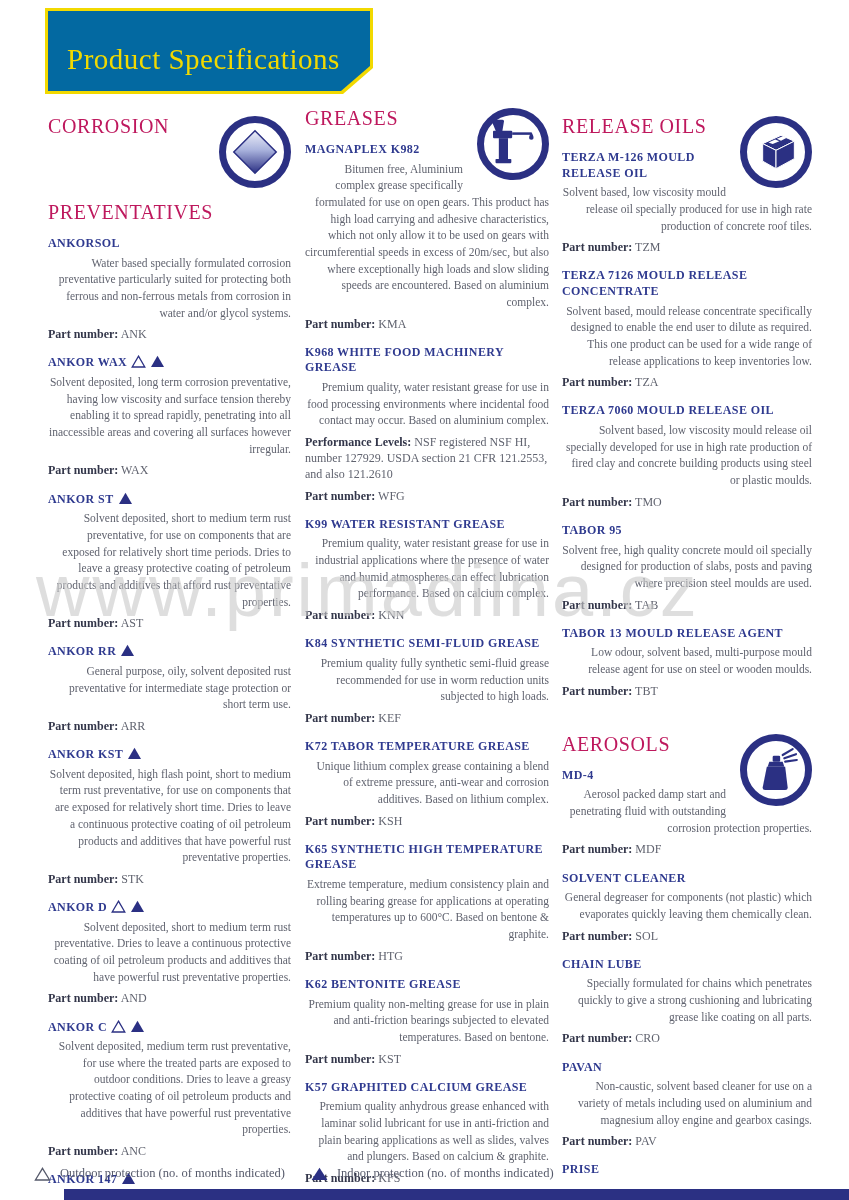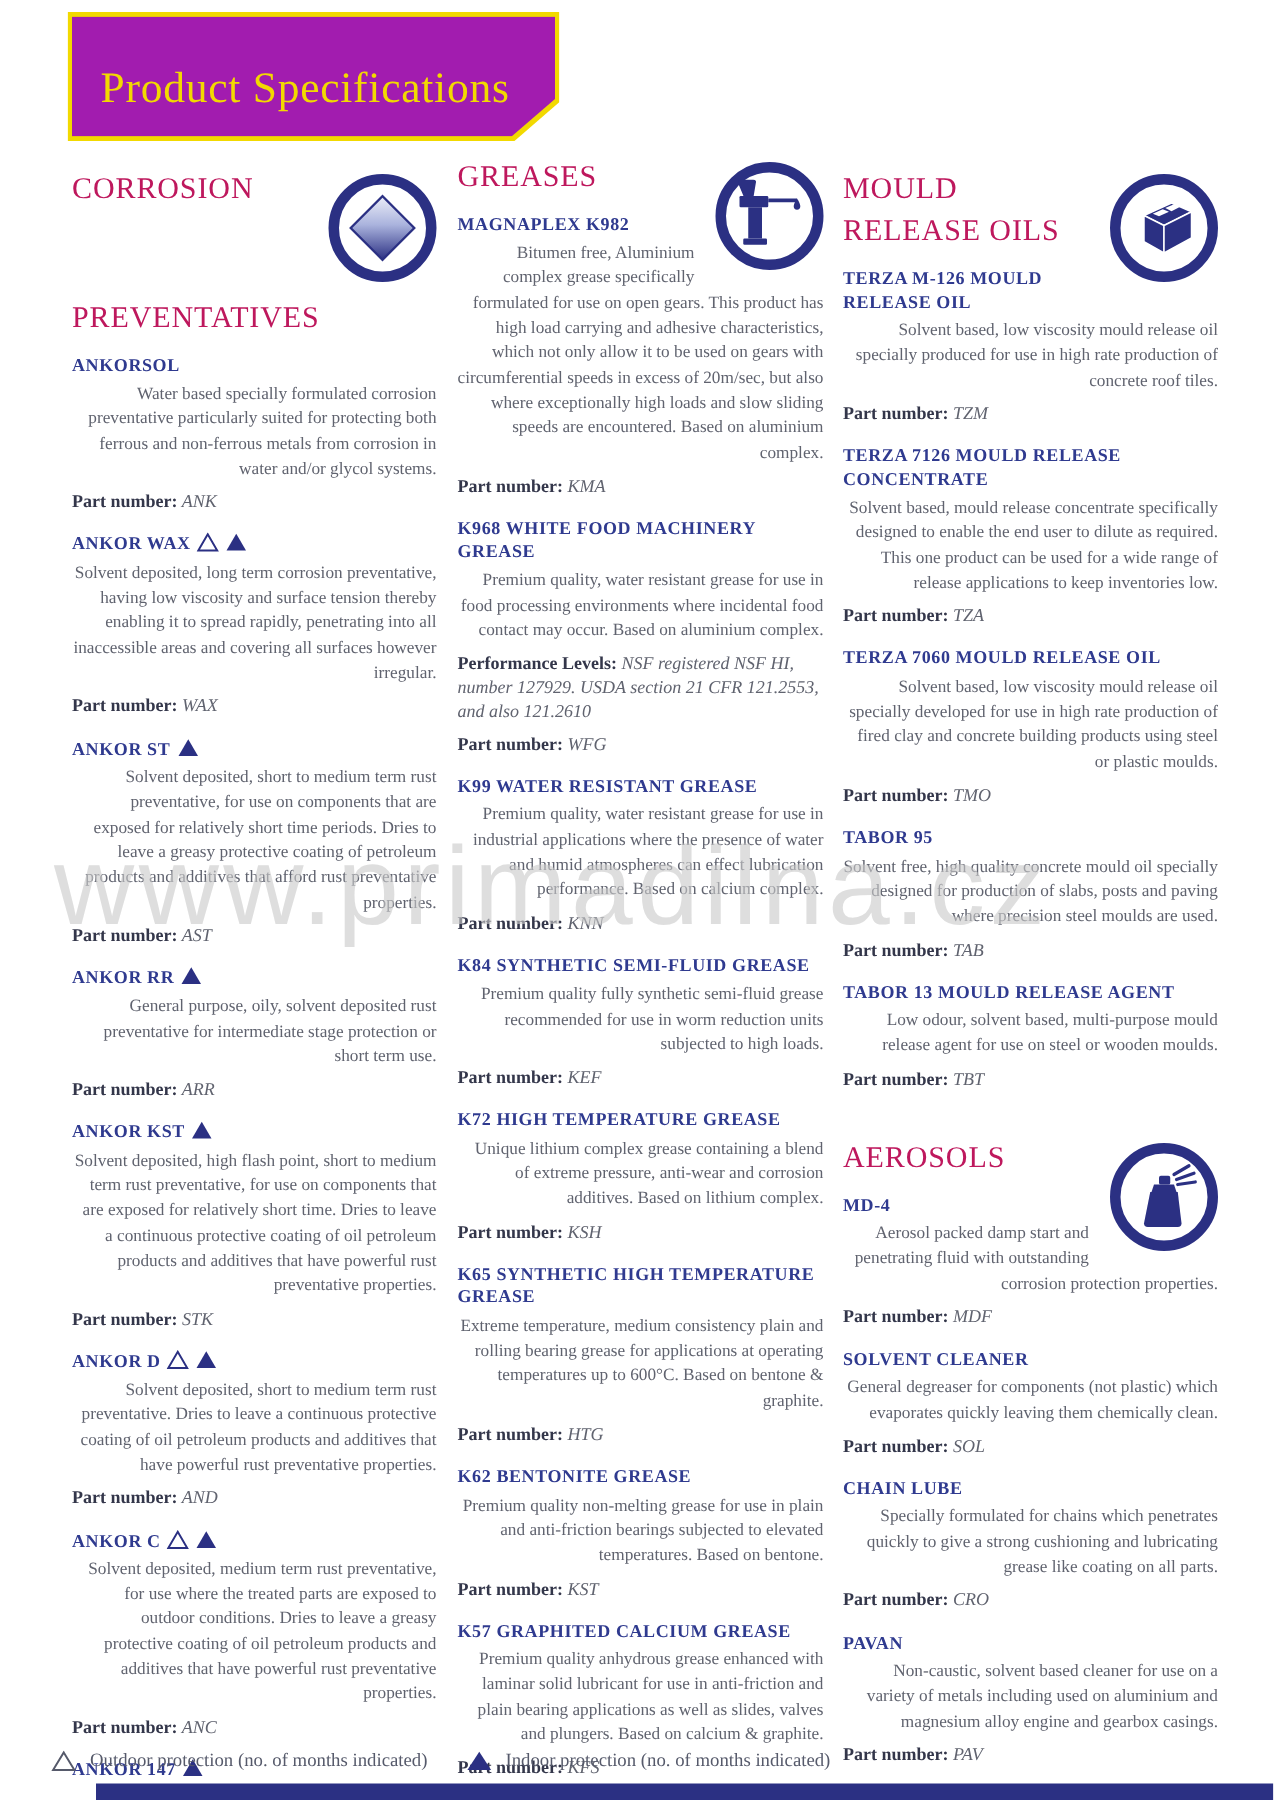--- a/index.html
+++ b/index.html
@@ -10,21 +10,21 @@
   }
 
   
   .banner-outer{
     position:absolute; left:45px; top:8px; width:328px; height:86px;
     background:#f2d900;
     clip-path:polygon(0 0,100% 0,100% calc(100% - 26px),calc(100% - 30px) 100%,0 100%);
   }
   .banner-inner{
     position:absolute; left:3px; top:3px; right:3px; bottom:3px;
-    background:#a21caf;
+    background:#0369a1;
     clip-path:polygon(0 0,100% 0,100% calc(100% - 25px),calc(100% - 29px) 100%,0 100%);
     display:flex; align-items:flex-end; padding:0 0 15px 19px;
   }
   .banner-title{ color:#f2d900; font-size:29px; letter-spacing:.5px; font-weight:normal; }
 
   
   .col{ position:absolute; top:112px; }
   .col-1{ left:48px;  width:243px; }
   .col-2{ left:305px; width:244px; top:104px; }
   .col-3{ left:562px; width:250px; }
@@ -47,21 +47,21 @@
   .product{ margin-bottom:13px; }
   .product h3{
     color:#2f3a8f; font-size:12px; letter-spacing:.4px; font-weight:bold;
     margin-bottom:3px; line-height:1.3;
   }
   .badges{ white-space:nowrap; }
   .badges .tri{ vertical-align:-2px; margin-left:4px; }
   .pdesc{ color:#60636f; font-size:11.5px; line-height:1.45;text-align:right; }
   .part, .perf{ margin-top:5px; font-size:12px; line-height:1.35; }
   .part-label, .perf-label{ font-weight:bold; color:#33364a; }
-  .part-value, .perf-value{ color:#60636f;font-style:italic; }
+  .part-value, .perf-value{ color:#60636f; }
   .perf{ display:none; }
   .perf .perf-value{ font-weight:normal; }
 
   
   .watermark{
     position:absolute; left:36px; top:548px; width:813px;
     font-family:"Liberation Sans", sans-serif; font-size:74px; letter-spacing:3px;
     color:rgba(201,201,201,0.62); z-index:9; pointer-events:none; white-space:nowrap;
   }
 
@@ -229,21 +229,21 @@
   </div>
 
   <div class="product">
     <h3><span class="pname">K84 SYNTHETIC SEMI-FLUID GREASE</span><span class="badges"></span></h3>
     <div class="pdesc">Premium quality fully synthetic semi-fluid grease recommended for use in worm reduction units subjected to high loads.</div>
 
     <div class="part"><span class="part-label">Part number:</span><span class="part-value"> KEF</span></div>
   </div>
 
   <div class="product">
-    <h3><span class="pname">K72 HIGH TEMPERATURE GREASE</span><span class="badges"></span></h3>
+    <h3><span class="pname">K72 TABOR TEMPERATURE GREASE</span><span class="badges"></span></h3>
     <div class="pdesc">Unique lithium complex grease containing a blend of extreme pressure, anti-wear and corrosion additives. Based on lithium complex.</div>
 
     <div class="part"><span class="part-label">Part number:</span><span class="part-value"> KSH</span></div>
   </div>
 
   <div class="product">
     <h3><span class="pname">K65 SYNTHETIC HIGH TEMPERATURE GREASE</span><span class="badges"></span></h3>
     <div class="pdesc">Extreme temperature, medium consistency plain and rolling bearing grease for applications at operating temperatures up to 600°C. Based on bentone &amp; graphite.</div>
 
     <div class="part"><span class="part-label">Part number:</span><span class="part-value"> HTG</span></div>
@@ -277,21 +277,20 @@
             <polygon points="14,20 30,28 30,50 14,41"></polygon>
             <polygon points="30,28 52,17 52,38 30,50"></polygon>
           </g>
           <polygon points="21,18.5 29,15 34,17 26,20.5" fill="#ffffff"></polygon>
           <polygon points="31,14 38,11 43,13 36,16.5" fill="#ffffff"></polygon>
         </svg>
       </span>
 
     </span>
     <h2 class="sec-title">
-          <div>MOULD</div>
           <div>RELEASE OILS</div>
         </h2>
     <div class="products">
   <div class="product">
     <h3><span class="pname">TERZA M-126 MOULD RELEASE OIL</span><span class="badges"></span></h3>
     <div class="pdesc">Solvent based, low viscosity mould release oil specially produced  for use in high rate production of concrete roof tiles.</div>
 
     <div class="part"><span class="part-label">Part number:</span><span class="part-value"> TZM</span></div>
   </div>
 

